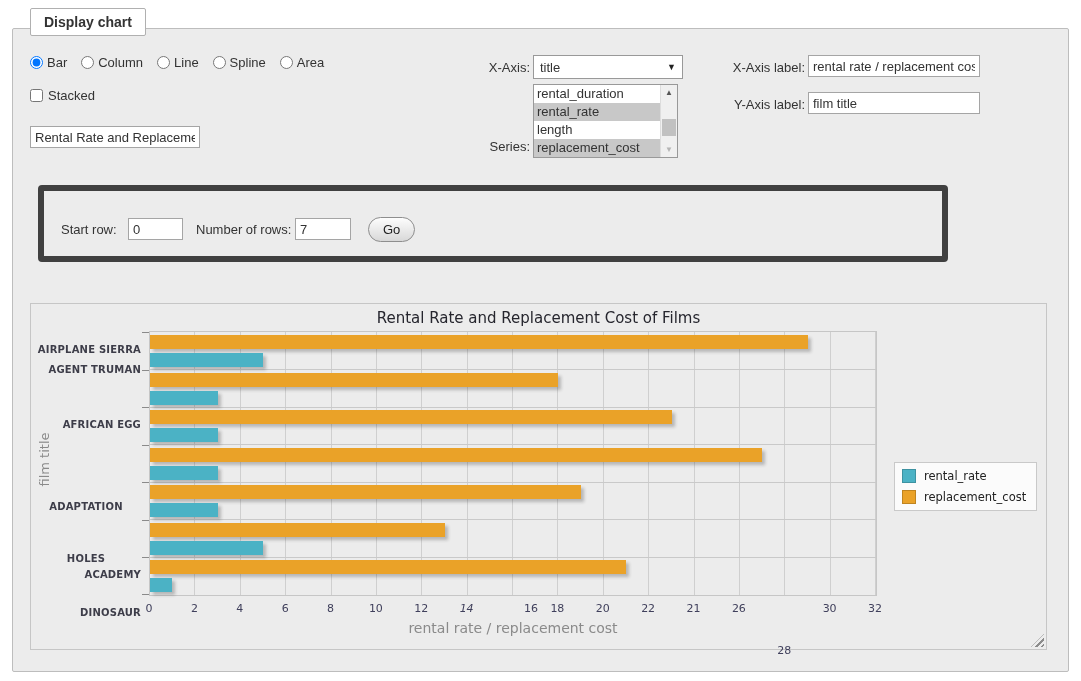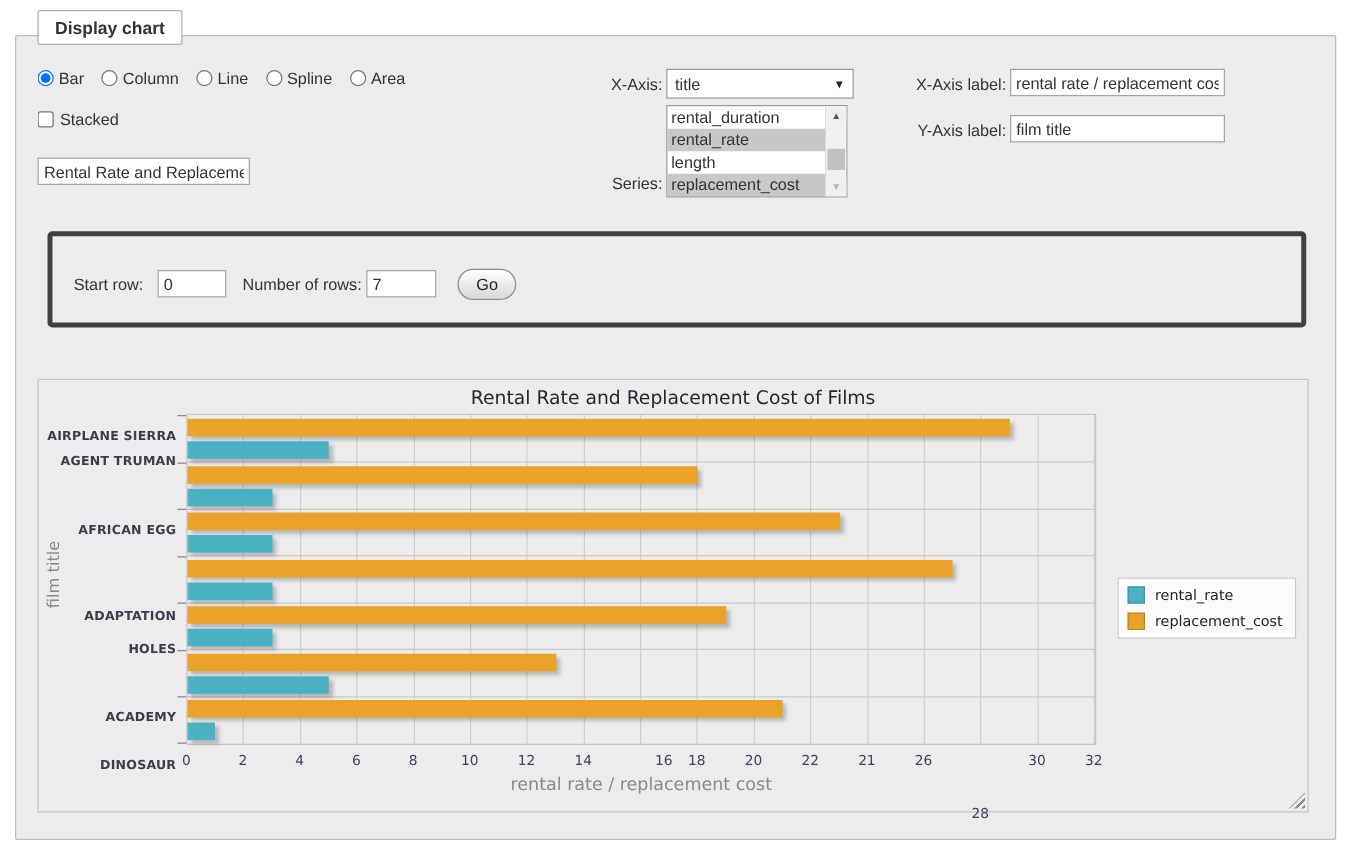--- a/index.html
+++ b/index.html
@@ -45,22 +45,22 @@
   .sb-btn { height:15px; display:flex; align-items:center; justify-content:center;
     font-size:8px; color:#555; background:#f0f0f0; }
   .sb-btn.dim { color:#b5b5b5; }
   .sb-track { flex:1; position:relative; }
   .sb-thumb { position:absolute; left:1px; right:1px; top:45%; height:40%; background:#c1c1c1; }
 
   .xlabel-input { position:absolute; left:808px; top:55px; width:172px; }
   .ylabel-input { position:absolute; left:808px; top:92px; width:172px; }
 
   
-  .rows-box { position:absolute; left:38px; top:185px; width:1007px; height:77px;
-    border:4px solid #404040; border-radius:4px; }
+  .rows-box { position:absolute; left:38px; top:185px; width:910px; height:77px;
+    border:6px solid #404040; border-radius:4px; }
   .rows-box .lbl-start { position:absolute; left:17px; top:31px; }
   .rows-box .start-input { position:absolute; left:84px; top:27px; width:55px; }
   .rows-box .lbl-num { position:absolute; left:152px; top:31px; }
   .rows-box .num-input { position:absolute; left:251px; top:27px; width:56px; }
   .go-btn { position:absolute; left:324px; top:26px; height:25px; padding:0 14px;
     border:1px solid #8e8e8e; border-radius:13px; font-size:13px; color:#222;
     background:linear-gradient(#fdfdfd,#d8d8d8); cursor:default;
     font-family:"Liberation Sans",sans-serif; }
 
   
@@ -168,21 +168,21 @@
     <button class="go-btn">Go</button>
   </div>
 
   <div class="chart-container">
     <div class="chart-title">Rental Rate and Replacement Cost of Films</div>
     <div class="yaxis-title">film title</div>
     <div class="ycat-labels">
         <div class="ycat-label" style="top: 0px; height: 37.5714px; line-height: 37.5714px;">AIRPLANE SIERRA</div>
         <div class="ycat-label" style="top: 20px; height: 37.5714px; line-height: 37.5714px;">AGENT TRUMAN</div>
         <div class="ycat-label" style="top: 75.1429px; height: 37.5714px; line-height: 37.5714px;">AFRICAN EGG</div>
-        <div class="ycat-label" style="top: 150.286px; height: 37.5714px; line-height: 26px;">ADAPTATION HOLES</div>
+        <div class="ycat-label" style="top: 150.286px; height: 37.5714px; line-height: 52px; text-align: center;">ADAPTATION HOLES</div>
         <div class="ycat-label" style="top: 225.429px; height: 37.5714px; line-height: 37.5714px;">ACADEMY DINOSAUR</div>
       </div>
     <div class="plot">
         <div class="gridline-v" style="left: 44.375px;"></div>
         <div class="gridline-v" style="left: 89.75px;"></div>
         <div class="gridline-v" style="left: 135.125px;"></div>
         <div class="gridline-v" style="left: 180.5px;"></div>
         <div class="gridline-v" style="left: 225.875px;"></div>
         <div class="gridline-v" style="left: 271.25px;"></div>
         <div class="gridline-v" style="left: 316.625px;"></div>
@@ -225,21 +225,21 @@
         <div class="bar" style="left: 0px; top: 246.429px; width: 22.4606px; background: rgb(75, 178, 197);"></div>
       </div>
     <div class="xticks">
         <span class="xtick-label" style="left: 0px;">0</span>
         <span class="xtick-label" style="left: 45.375px;">2</span>
         <span class="xtick-label" style="left: 90.75px;">4</span>
         <span class="xtick-label" style="left: 136.125px;">6</span>
         <span class="xtick-label" style="left: 181.5px;">8</span>
         <span class="xtick-label" style="left: 226.875px;">10</span>
         <span class="xtick-label" style="left: 272.25px;">12</span>
-        <span class="xtick-label" style="left: 317.625px;">14</span>
+        <span class="xtick-label" style="left: 317.625px; font-style: italic;">14</span>
         <span class="xtick-label" style="left: 382px;">16</span>
         <span class="xtick-label" style="left: 408.375px;">18</span>
         <span class="xtick-label" style="left: 453.75px;">20</span>
         <span class="xtick-label" style="left: 499.125px;">22</span>
         <span class="xtick-label" style="left: 544.5px;">21</span>
         <span class="xtick-label" style="left: 589.875px;">26</span>
         <span class="xtick-label" style="left: 635.25px; margin-top: 42px;">28</span>
         <span class="xtick-label" style="left: 680.625px;">30</span>
         <span class="xtick-label" style="left: 726px;">32</span>
       </div>

